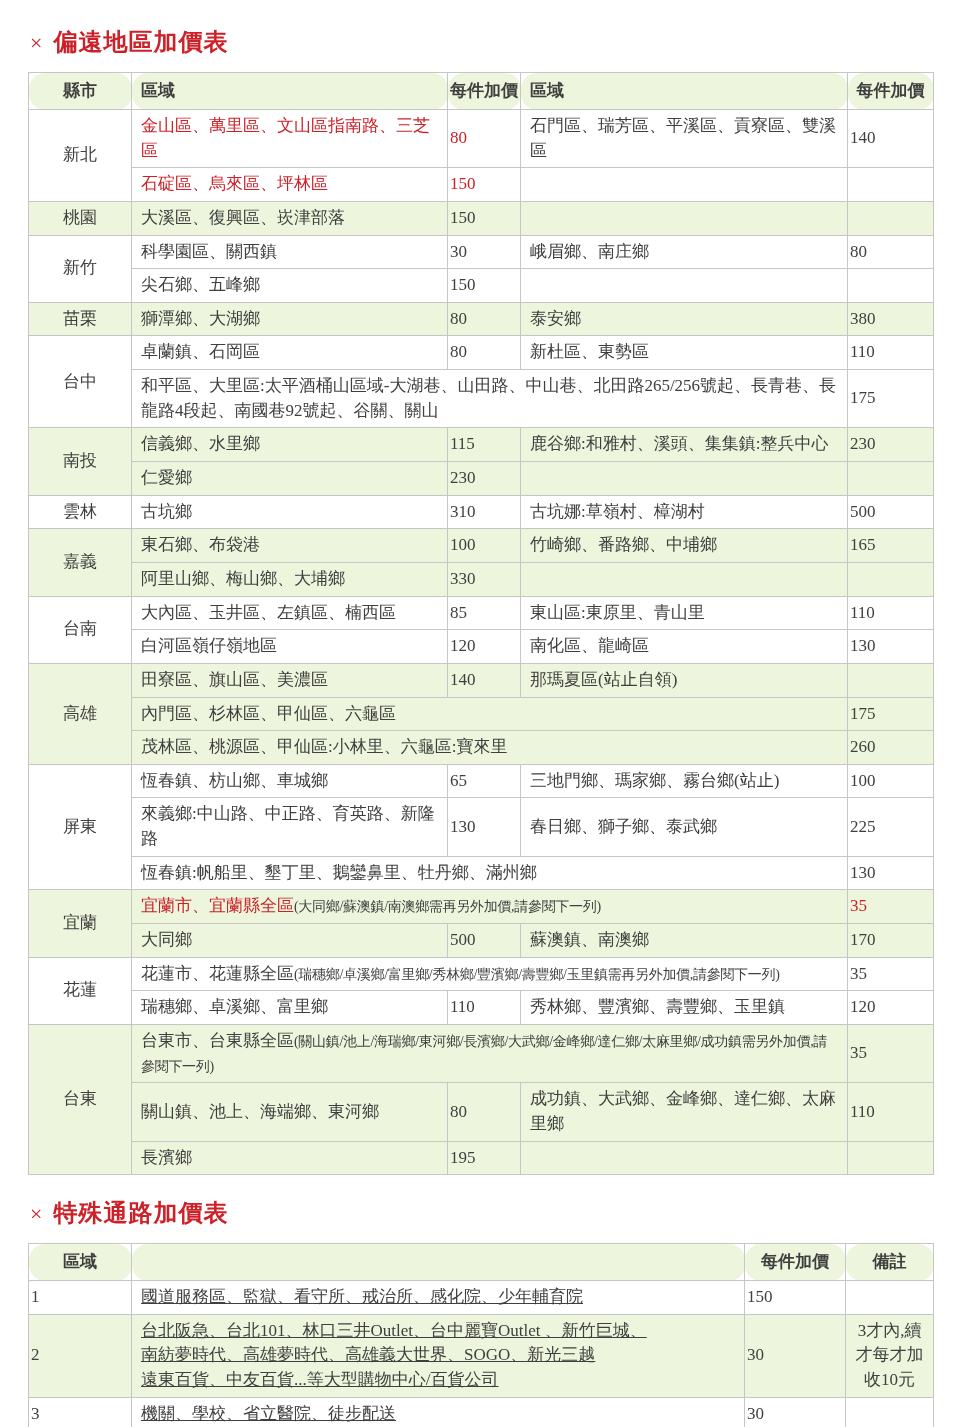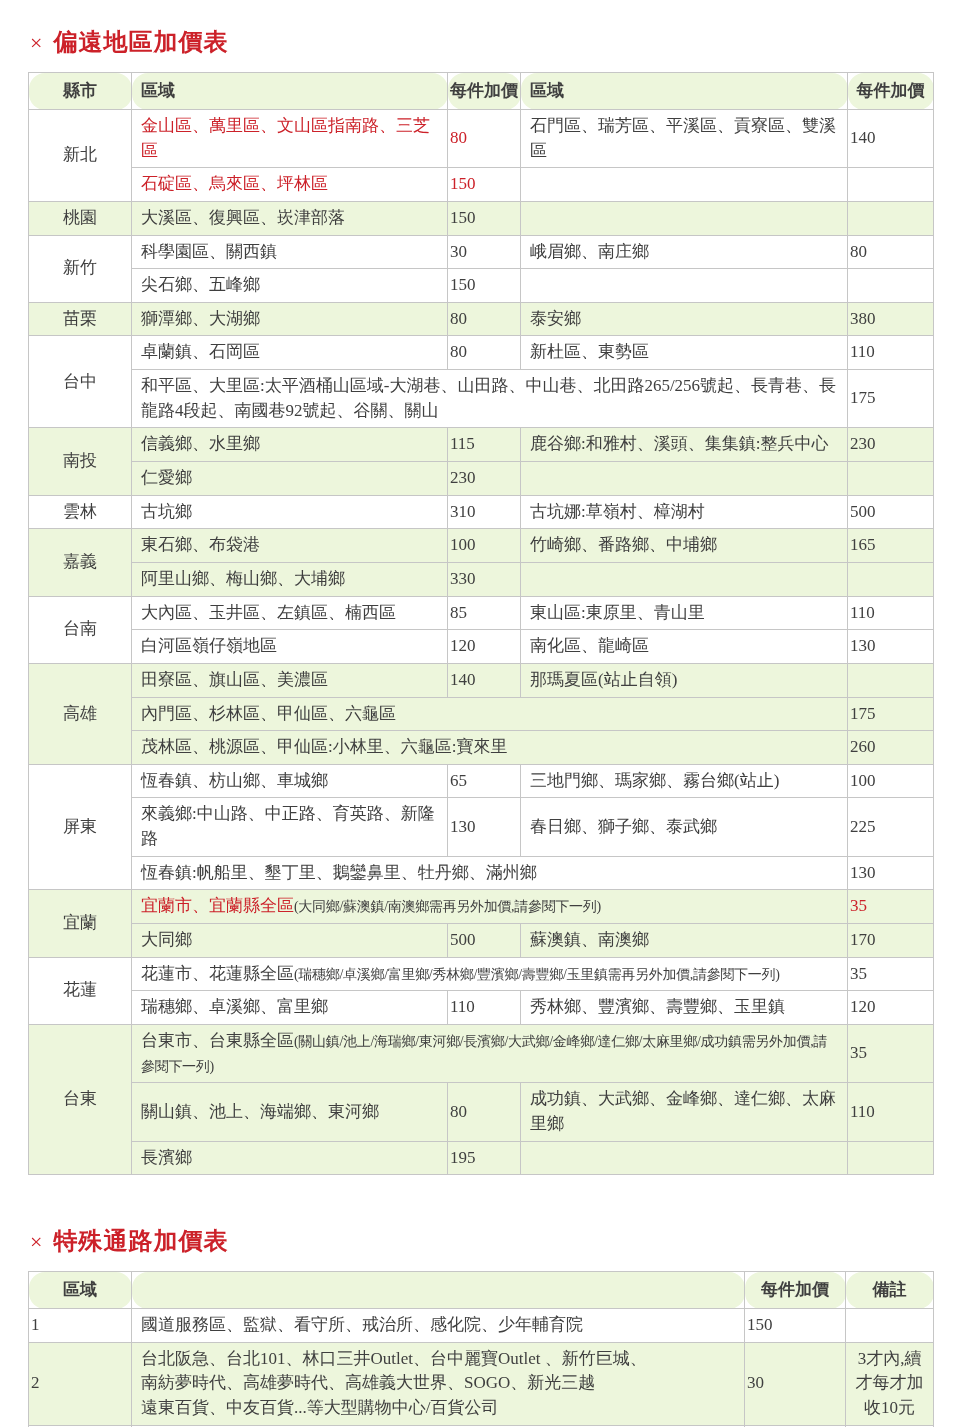--- a/index.html
+++ b/index.html
@@ -8,21 +8,21 @@
     font-family:"Liberation Serif","DejaVu Serif",serif;
     color:#3f3f3f;
     -webkit-font-smoothing:antialiased;
   }
   .page{padding:26px 26px 30px 28px;}
   .section-title{
     font-size:24px;font-weight:bold;color:#cc2129;
     margin:0 0 14px 2px;letter-spacing:1px;
   }
   .section-title .mark{font-weight:normal;margin-right:10px;font-size:22px;}
-  .section-title.second{margin-top:50px;}
+  .section-title.second{margin-top:22px;}
   table{
     border-collapse:collapse;table-layout:fixed;width:905px;
     font-size:17px;
   }
   th,td{
     border:1px solid #c6c6c6;
     padding:4px 9px;
     vertical-align:middle;
     line-height:1.45;
     word-break:break-all;
@@ -38,21 +38,21 @@
   .small{font-size:14px;letter-spacing:-0.3px;}
   td.diag{
     padding:0;
     background-image:linear-gradient(to bottom right,
       transparent calc(50% - 0.7px), #b3b3b3 calc(50% - 0.7px),
       #b3b3b3 calc(50% + 0.7px), transparent calc(50% + 0.7px));
   }
   tr.shade td.diag{
     background-color:#edf6dc;
   }
-  td.pre{white-space:pre-line;}
+  td.pre{white-space:pre-line;text-decoration:underline;}
   
   table.remote col.c1{width:103px;}
   table.remote col.c2{width:316px;}
   table.remote col.c3{width:73px;}
   table.remote col.c4{width:327px;}
   table.remote col.c5{width:86px;}
   
   table.special col.c1{width:103px;}
   table.special col.c2{width:613px;}
   table.special col.c3{width:101px;}

